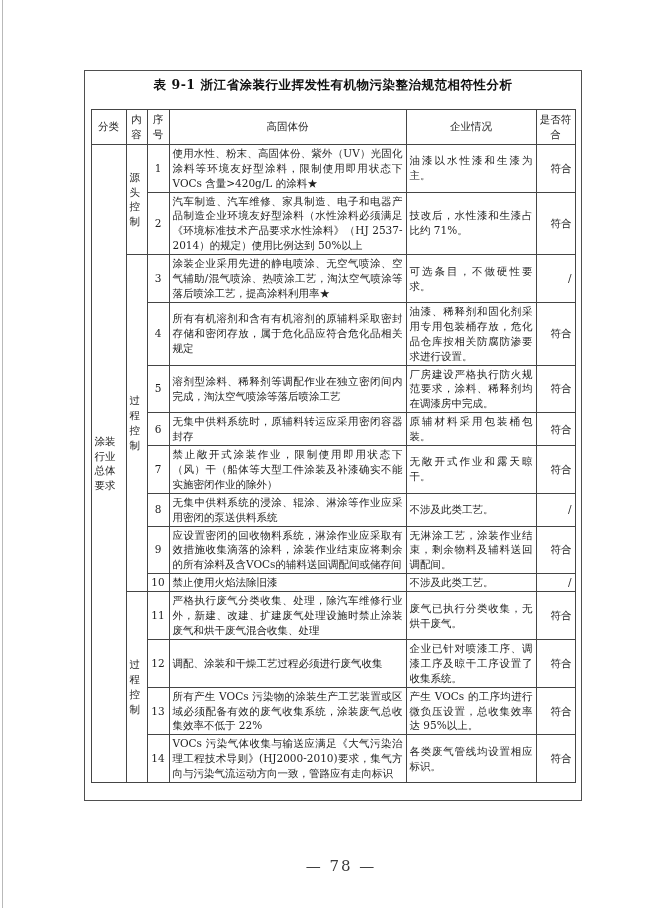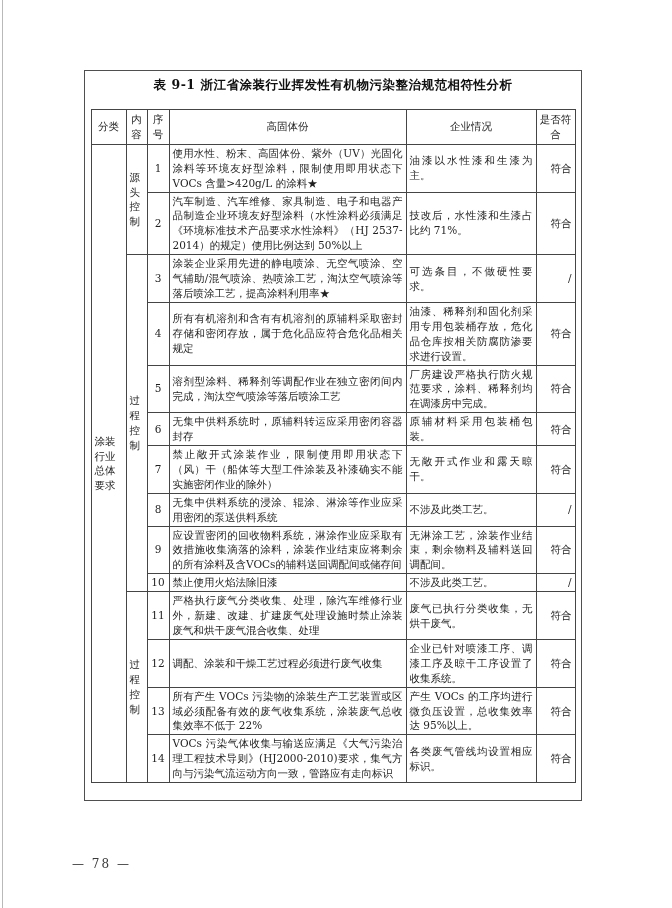--- a/index.html
+++ b/index.html
@@ -29,22 +29,22 @@
   table.comp th{text-align:center;padding:2px 1px;}
   td.c-cat, td.c-grp{
     text-align:left;line-height:2.05;word-break:break-all;
     padding:1px 2px;color:#262626;
   }
   td.c-num{text-align:center;}
   td.c-basis{text-align:justify;text-justify:inter-character;}
   td.c-sit{text-align:justify;text-justify:inter-character;}
   td.c-comp{text-align:right;}
   .page-footer{
-    position:absolute;left:72px;top:857px;width:498px;text-align:left;
-    font-size:12px;color:#3a3a3a;letter-spacing:2px;
+    position:absolute;left:92px;top:857px;width:498px;text-align:center;
+    font-size:15px;color:#3a3a3a;letter-spacing:2px;
   }
 </style>
 </head>
 <body>
 
 <div class="scan-edge"></div>
 
 <div class="doc-box">
   <div class="doc-title">表 9-1  浙江省涂装行业挥发性有机物污染整治规范相符性分析</div>
   <table class="comp">

